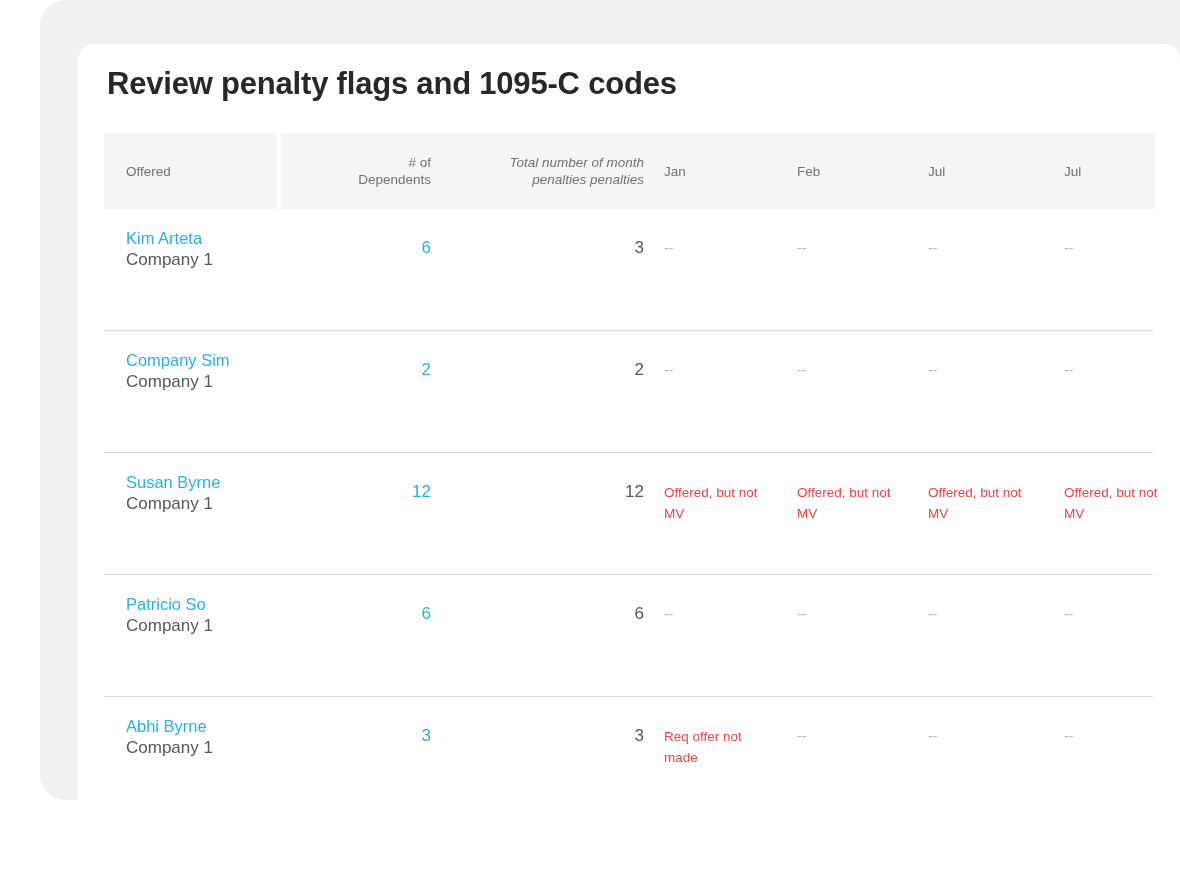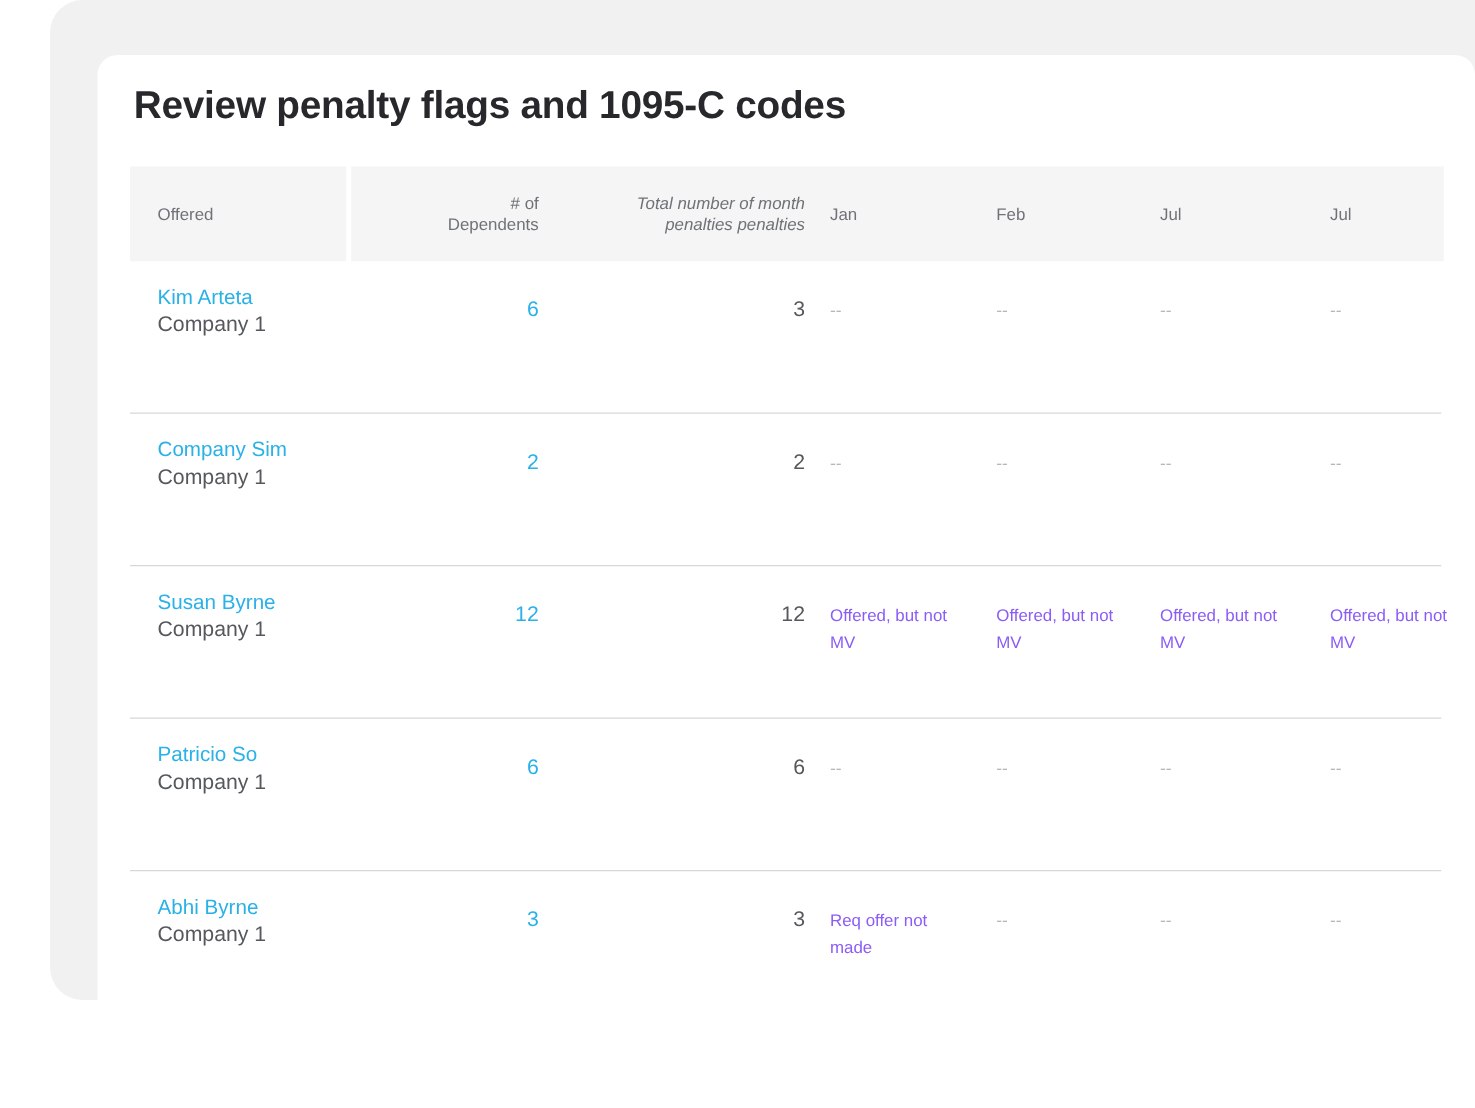--- a/index.html
+++ b/index.html
@@ -172,21 +172,21 @@
     width: 205px;
     text-align: right;
     font-size: 17px;
     color: #55585c;
     line-height: 22px;
     top: 28px;
   }
   .cell-mon {
     width: 96px;
     font-size: 13.5px;
-    color: #8b5cf6;
+    color: #ef4444;
     line-height: 21px;
     text-align: left;
     top: 29px;
   }
   .cell-mon.dash {
     color: #b4b8bc;
     font-size: 14px;
   }
   .m-jan { left: 586px; }
   .m-feb { left: 719px; }

